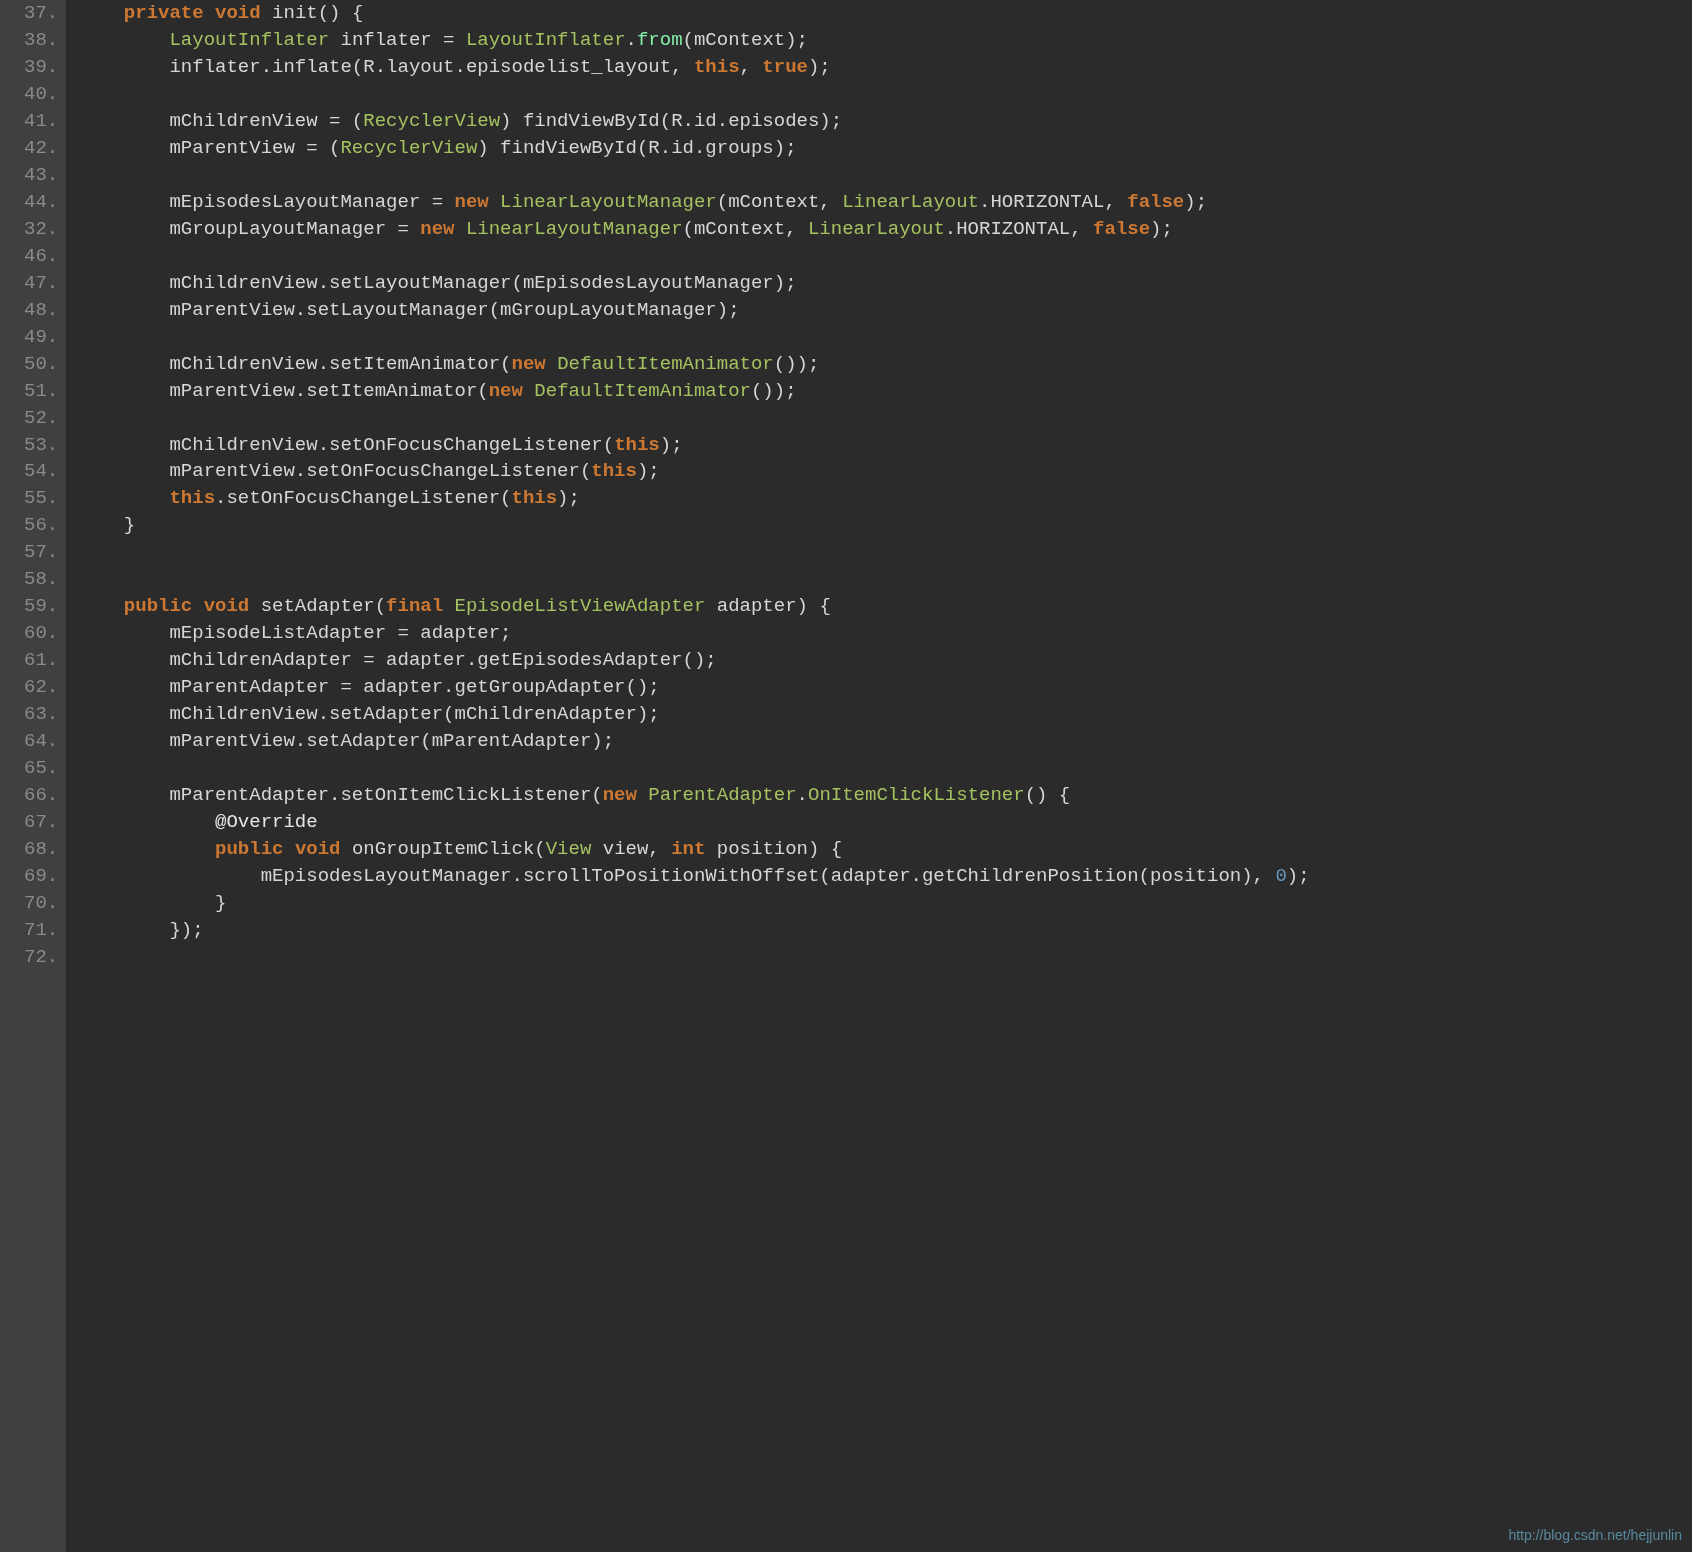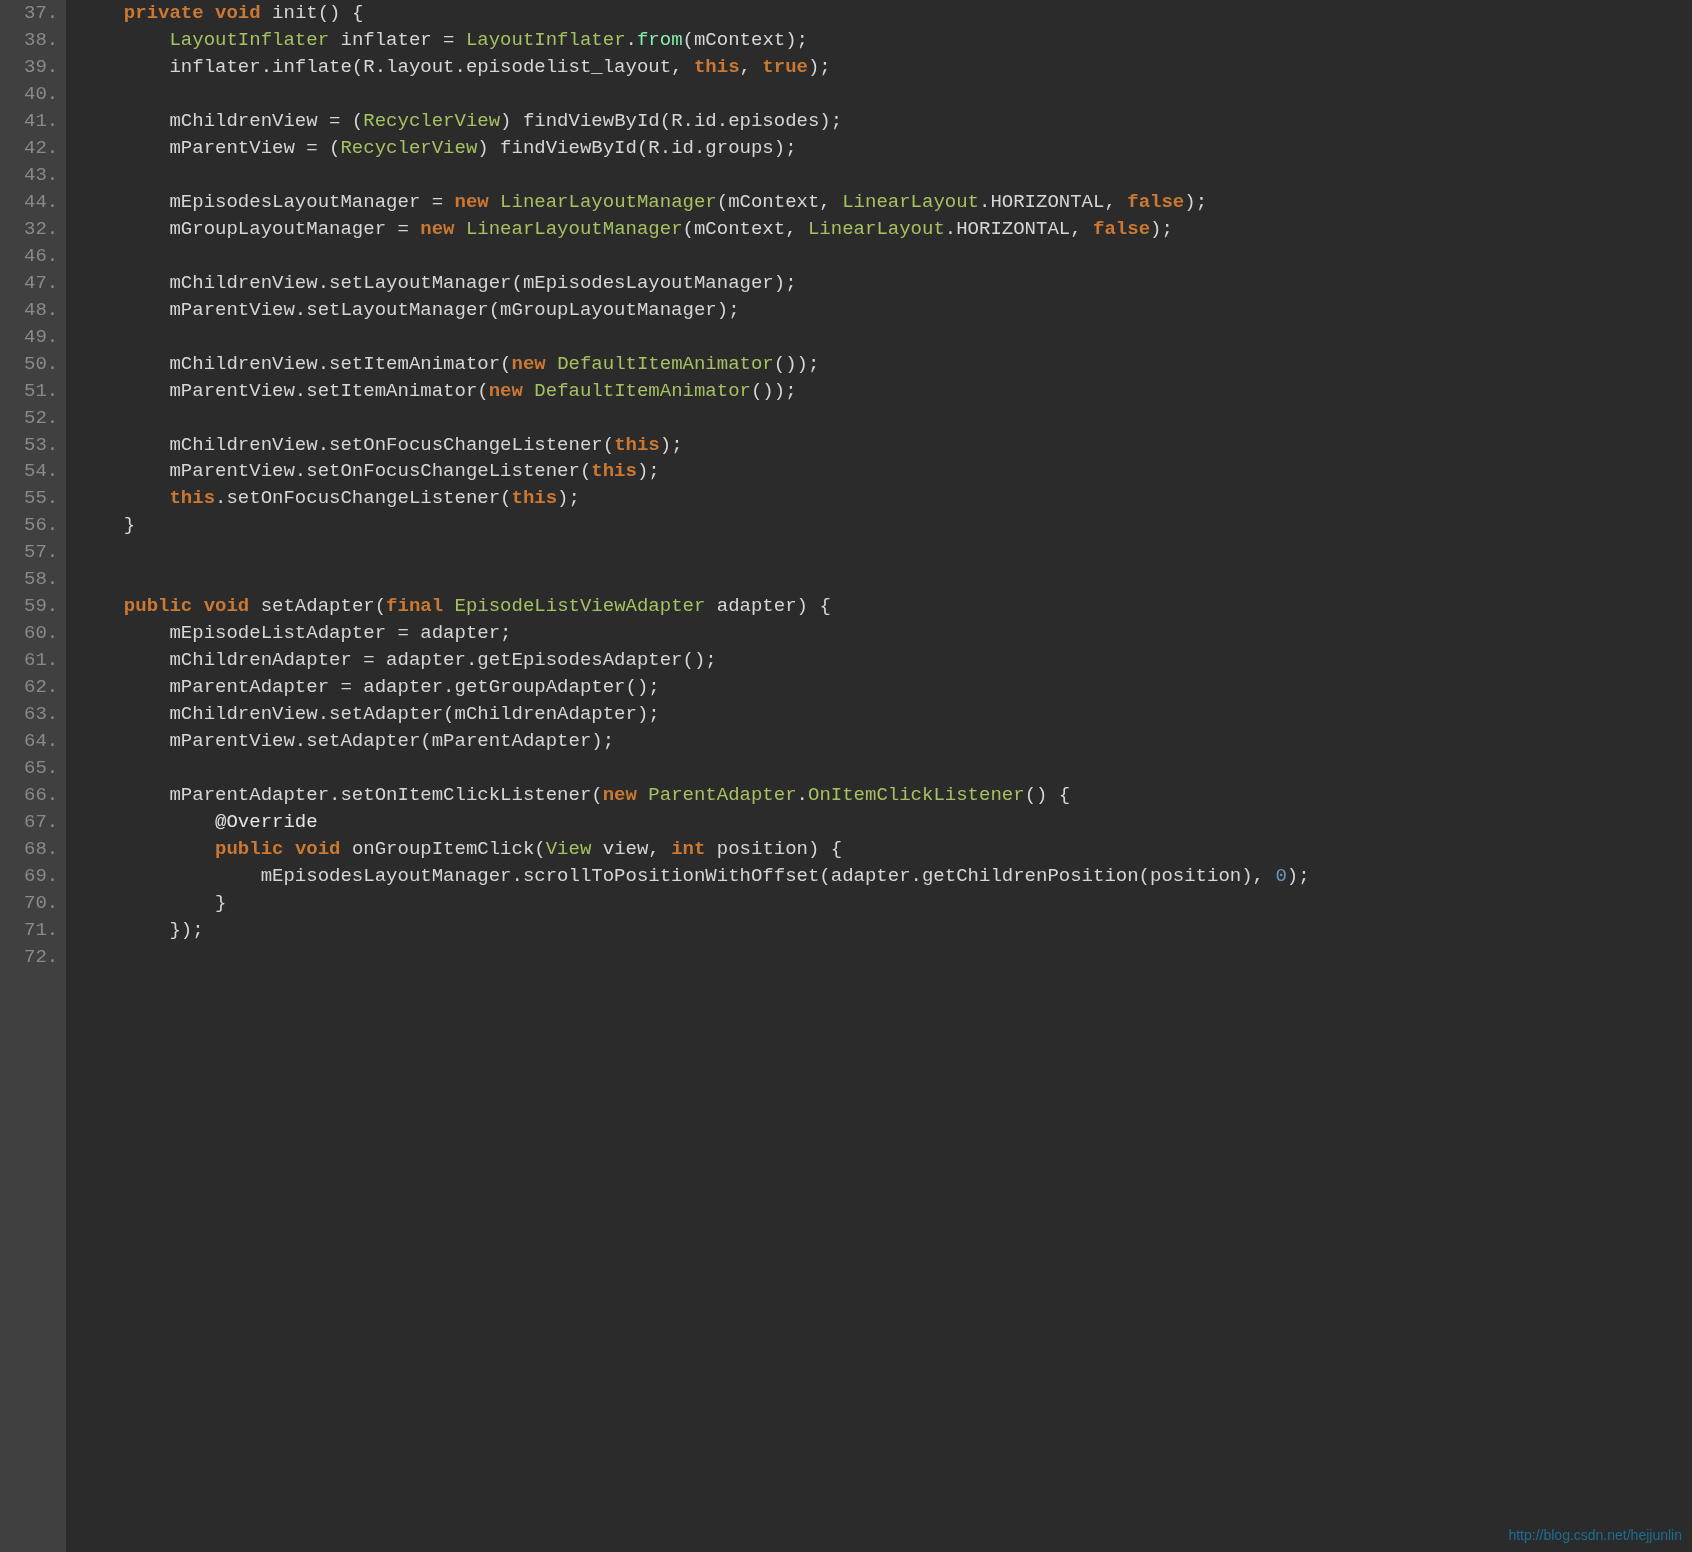--- a/index.html
+++ b/index.html
@@ -40,21 +40,21 @@
   .kw { color: #cc7832; font-weight: bold; }                          
   .typ { color: #a5c261; }                         
   .mth { color: #86efac; }                          
   .id  { color: #d6d6d6; }                          
   .ann { color: #e5e5e5; }                          
   .num { color: #6897bb; }
   .watermark {
     position: fixed;
     right: 10px;
     bottom: 6px;
-    color: #0ea5e9;
+    color: #7dd3fc;
     font-size: 14px;
     font-family: sans-serif;
     opacity: 0.55;
     user-select: none;
   }
 </style>
 </head>
 <body>
 
 <div class="editor">

